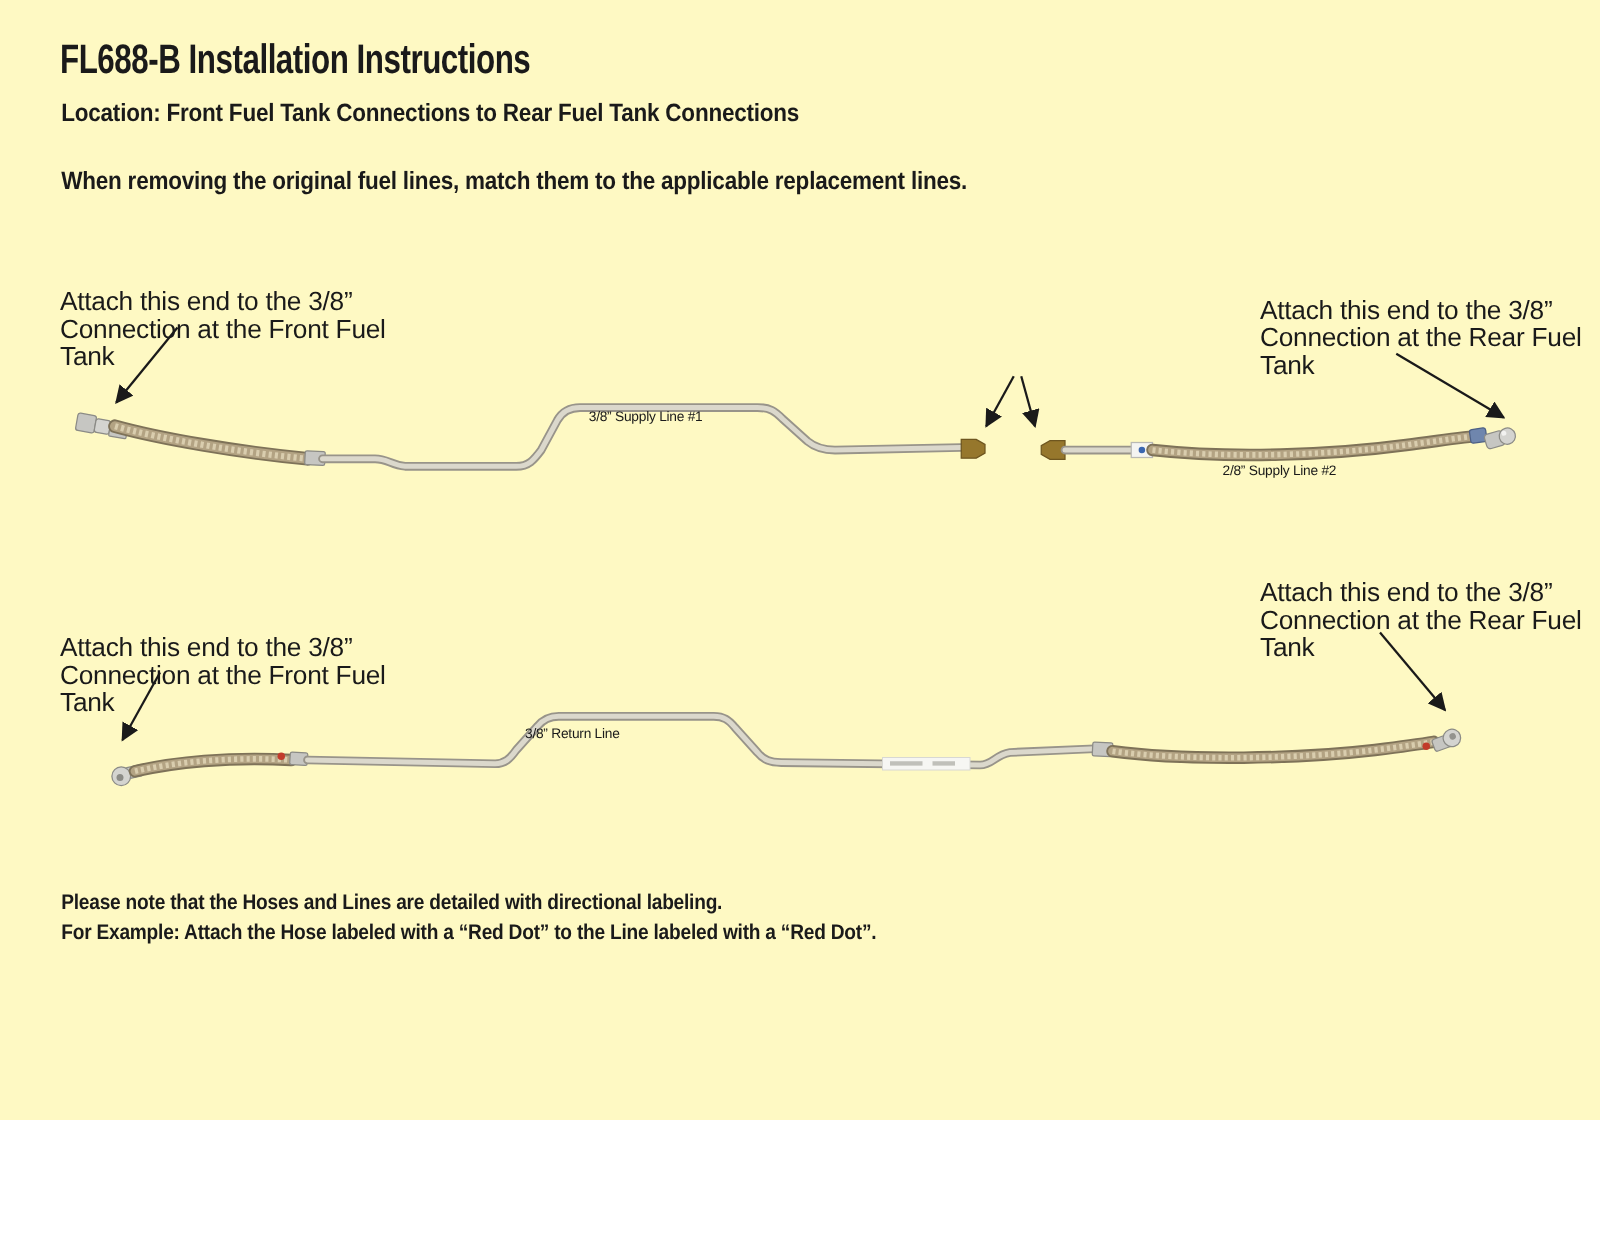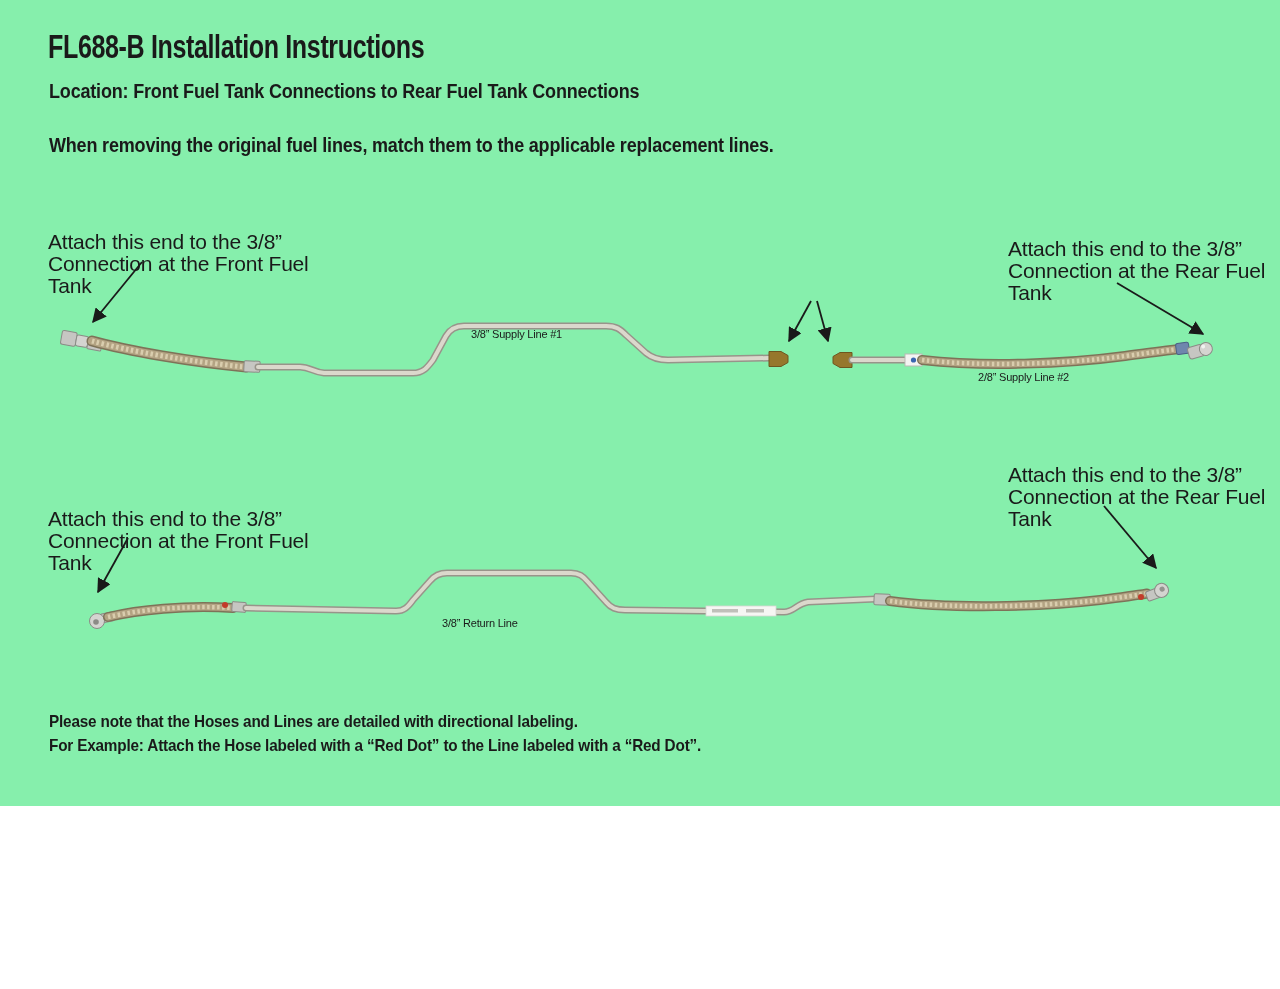--- a/index.html
+++ b/index.html
@@ -1,19 +1,19 @@
 <!DOCTYPE html>
 <html><head>
 <meta charset="utf-8">
 <style>
   html,body{margin:0;padding:0;background:#fff;}
   .page{
     position:relative;
-    width:1280px;height:806px;
-    background:#86efac;
+    width:1280px;height:896px;
+    background:#fef9c3;
     font-family:"Liberation Sans", sans-serif;
     color:#1a1a1a;
     overflow:hidden;
   }
   .abs{position:absolute;}
   .h-title{
     font-size:33px;font-weight:bold;white-space:nowrap;
     transform:scaleX(0.76);transform-origin:0 0;letter-spacing:-0.5px;
   }
   .h-sub{
@@ -172,20 +172,20 @@
     <div>Connection at the Front Fuel</div>
     <div>Tank</div>
   </div>
 
   <div class="abs callout" style="left:1008px;top:464px;">
     <div>Attach this end to the 3/8”</div>
     <div>Connection at the Rear Fuel</div>
     <div>Tank</div>
   </div>
 
-  <div class="abs line-label" style="left:442px;top:581px;margin-top:36px;">3/8” Return Line</div>
+  <div class="abs line-label" style="left:420px;top:581px;">3/8” Return Line</div>
 
   <div class="abs note" style="left:49px;top:710px;">
     <div>Please note that the Hoses and Lines are detailed with directional labeling.</div>
     <div>For Example: Attach the Hose labeled with a “Red Dot” to the Line labeled with a “Red Dot”.</div>
   </div>
 
 </div>
 
 </body></html>

